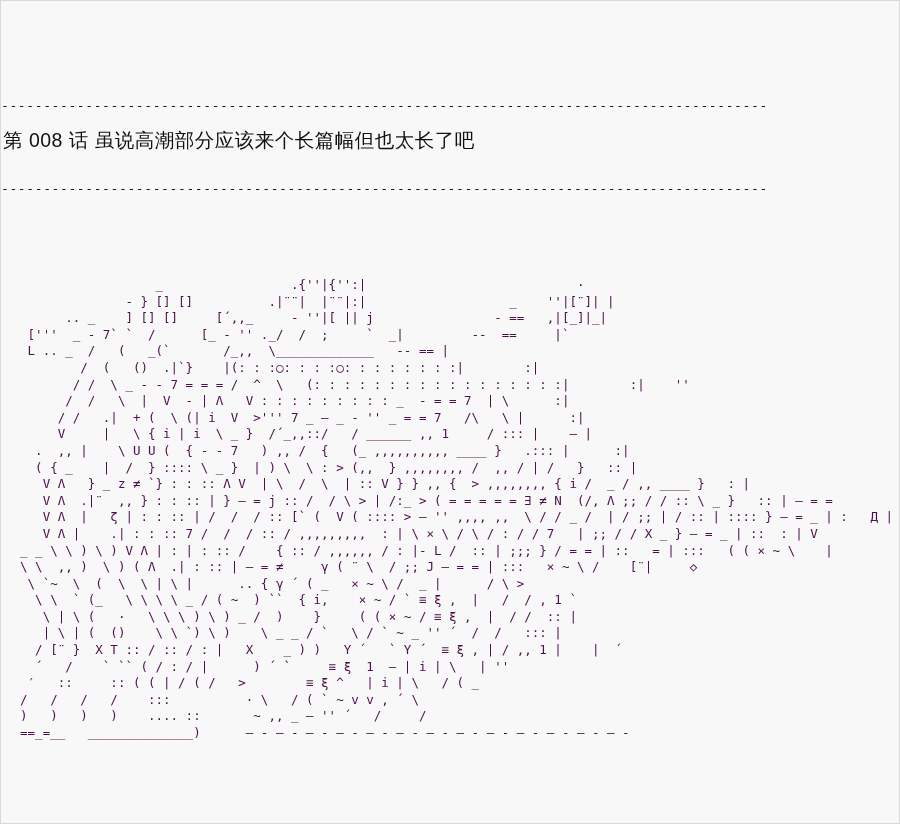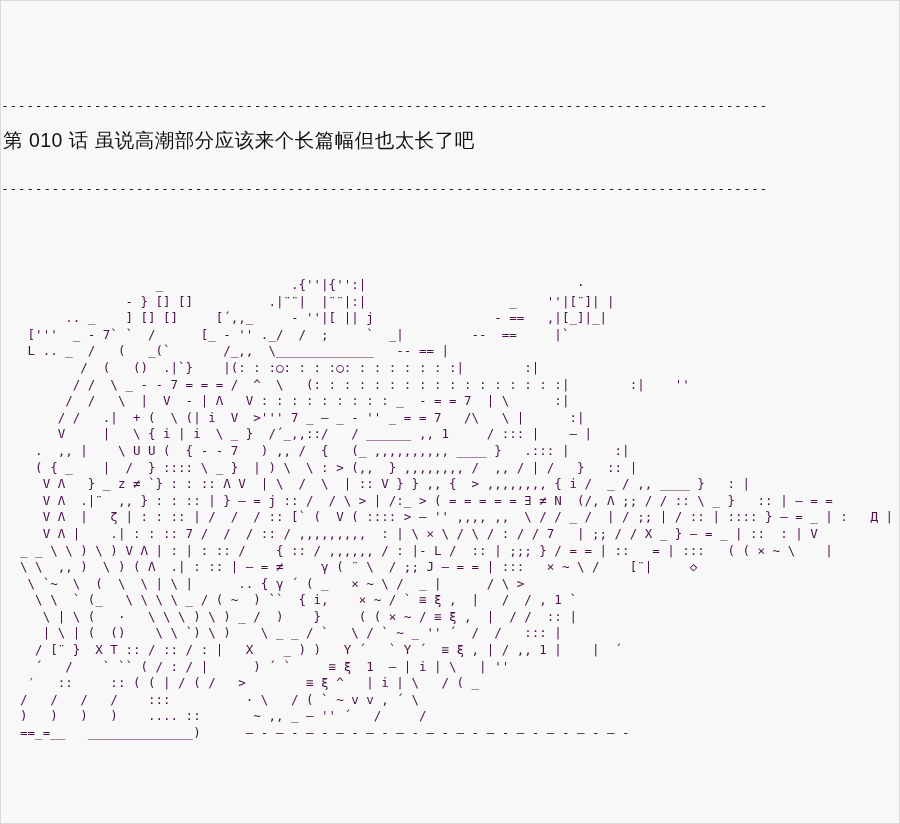--- a/index.html
+++ b/index.html
@@ -51,21 +51,21 @@
     white-space: pre;
   }
 </style>
 </head>
 <body>
 
 <div class="page">
 
   <div class="separator top">-------------------------------------------------------------------------------------------</div>
 
-  <h1 class="page-title">第 010 话 虽说高潮部分应该来个长篇幅但也太长了吧</h1>
+  <h1 class="page-title">第 008 话 虽说高潮部分应该来个长篇幅但也太长了吧</h1>
 
   <div class="separator bottom">-------------------------------------------------------------------------------------------</div>
 
   <pre class="ascii-art">                    _                 .{''|{'':|                            ·
                 - } [] []          .|¨¨|  |¨¨|:|                   _    ''|[¨]| |
         .. _    ] [] []     [´,,_     - ''|[ || j                - ==   ,|[_]|_|
    ['''  _ - 7` `  /      [_ - '' ._/  /  ;     `  _|         --  ==     |`
    L .. _  /   (   _(`       /_,,  \_____________   -- == |
           /  (   ()  .|`}    |(: : :○: : : :○: : : : : : : :|        :|
          / /  \ _ - - 7 = = = /  ^  \   (: : : : : : : : : : : : : : : : :|        :|    ''

